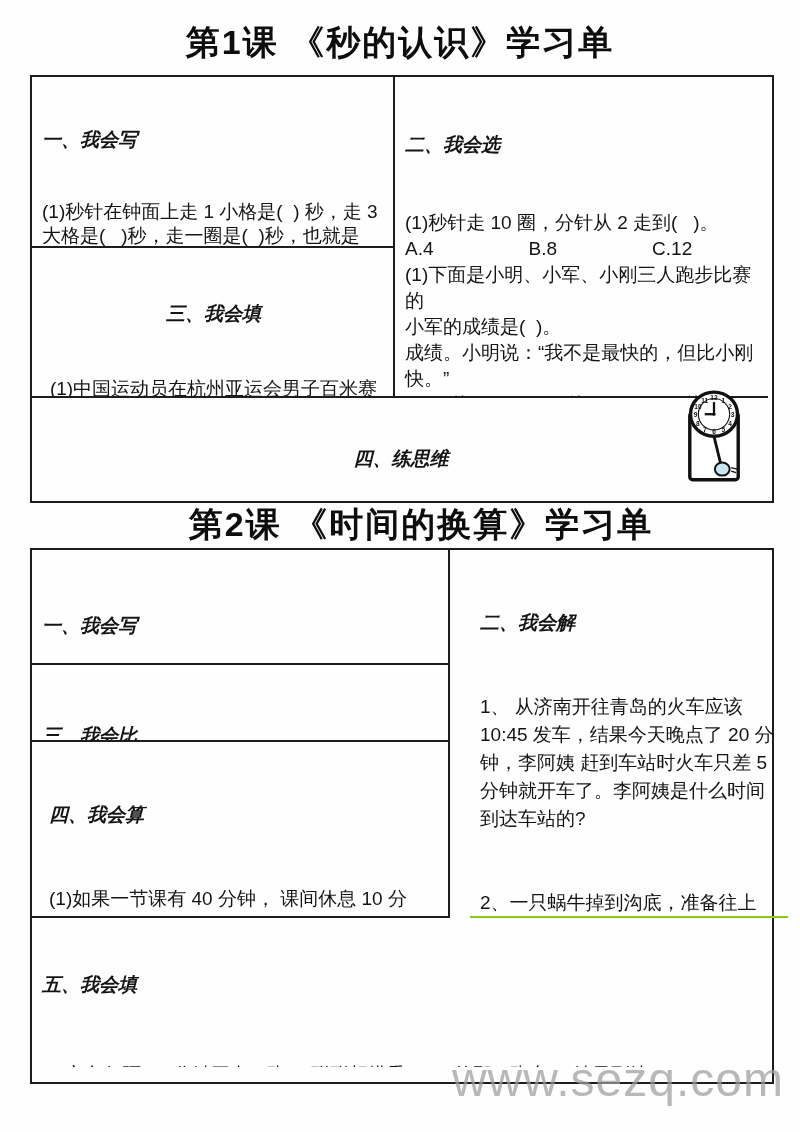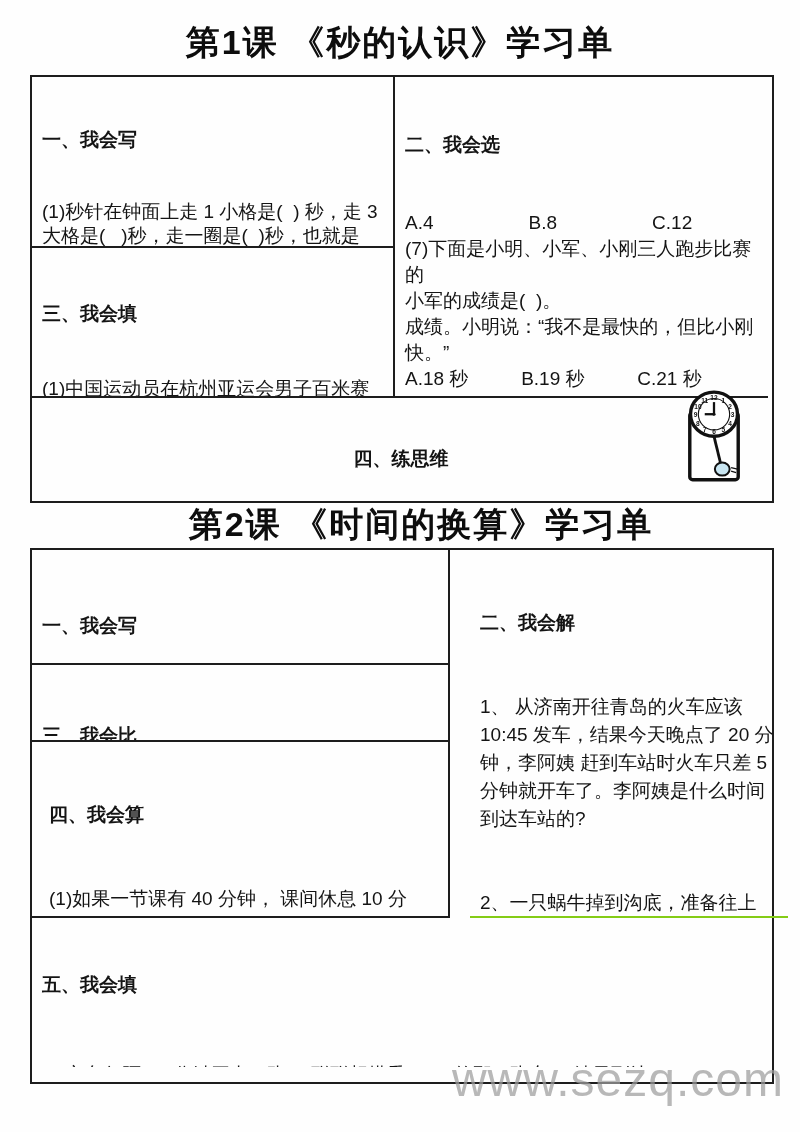--- a/index.html
+++ b/index.html
@@ -14,26 +14,26 @@
   }
   .title-1{top:20px;}
   .title-2{top:502px;padding-left:21px;}
   .sheet{position:absolute;border:2px solid #1d1d1d;background:transparent;}
   .sheet-1{left:30px;top:75px;width:740px;height:424px;}
   .sheet-2{left:30px;top:548px;width:740px;height:532px;}
   .cell{
     position:absolute;box-sizing:border-box;padding:3px 8px 0 10px;
     font-size:19px;line-height:26px;white-space:pre-wrap;overflow:hidden;
   }
-  .heading{font-weight:700;font-size:19px;}
+  .heading{font-weight:700;font-size:19px;font-style:italic;}
   .line{min-height:1em;}
   .line:empty::before{content:"\00a0";}
   
   .c-l1-write{left:0;top:0;width:363px;height:171px;border-right:2px solid #1d1d1d;border-bottom:2px solid #1d1d1d;line-height:24px;}
-  .c-l1-fill{left:0;top:171px;width:363px;height:150px;border-right:2px solid #1d1d1d;border-bottom:2px solid #1d1d1d;line-height:25px;}
+  .c-l1-fill{left:0;top:171px;width:363px;height:150px;border-right:2px solid #1d1d1d;border-bottom:2px solid #1d1d1d;line-height:25px;text-align:center;}
   .c-l1-choose{left:363px;top:0;width:373px;height:321px;border-bottom:2px solid #1d1d1d;line-height:26px;}
   .c-l1-think{left:0;top:311px;width:736px;height:99px;line-height:27px;text-align:center;}
   
   .c-l2-write{left:0;top:0;width:418px;height:115px;border-right:2px solid #1d1d1d;border-bottom:2px solid #1d1d1d;line-height:29px;font-size:20px;}
   .c-l2-compare{left:0;top:115px;width:418px;height:77px;border-right:2px solid #1d1d1d;border-bottom:2px solid #1d1d1d;line-height:27px;}
   .c-l2-calc{left:0;top:192px;width:418px;height:176px;border-right:2px solid #1d1d1d;border-bottom:2px solid #1d1d1d;line-height:28px;padding-left:17px;}
   .c-l2-solve{left:438px;top:0;width:318px;height:368px;border-bottom:2px solid #84cc16;line-height:28px;}
   .c-l2-fill{left:0;top:357px;width:736px;height:160px;line-height:30px;}
   .clock-illustration{
     position:absolute;right:14px;top:2px;width:80px;height:94px;
@@ -55,21 +55,21 @@
     <div class="cell c-l1-write">
       <div class="heading">一、我会写</div>
       <div class="lines"><div class="line">(1)秒针在钟面上走 1 小格是(  ) 秒，走 3</div><div class="line">大格是(   )秒，走一圈是(  )秒，也就是</div></div>
     </div>
     <div class="cell c-l1-fill">
       <div class="heading">三、我会填</div>
       <div class="lines"><div class="line">(1)中国运动员在杭州亚运会男子百米赛跑</div></div>
     </div>
     <div class="cell c-l1-choose">
       <div class="heading">二、我会选</div>
-      <div class="lines"><div class="line">A.4                  B.8                  C.12</div><div class="line">(7)下面是小明、小军、小刚三人跑步比赛 的</div><div class="line">小军的成绩是(  )。</div><div class="line">成绩。小明说：“我不是最快的，但比小刚快。”</div><div class="line">A.18 秒          B.19 秒          C.21 秒</div></div>
+      <div class="lines"><div class="line">(1)秒针走 10 圈，分针从 2 走到(   )。</div><div class="line">A.4                  B.8                  C.12</div><div class="line">(1)下面是小明、小军、小刚三人跑步比赛 的</div><div class="line">小军的成绩是(  )。</div><div class="line">成绩。小明说：“我不是最快的，但比小刚快。”</div><div class="line">A.18 秒          B.19 秒          C.21 秒</div></div>
     </div>
     <div class="cell c-l1-think">
       <div class="heading">四、练思维</div>
       
       <svg class="clock-illustration" viewBox="0 0 56 66" xmlns="http://www.w3.org/2000/svg">
         <rect x="11" y="16" width="34" height="47" rx="2" fill="#ffffff" stroke="#111111" stroke-width="2.4"></rect>
         <ellipse cx="28" cy="17" rx="16.5" ry="15.5" fill="#ffffff" stroke="#111111" stroke-width="2.4"></ellipse>
         <circle cx="28" cy="17" r="11" fill="#ffffff" stroke="#111111" stroke-width="0.8"></circle>
         <g font-family="Liberation Sans, DejaVu Sans, sans-serif" font-size="4.6" font-weight="700" fill="#111111" text-anchor="middle">
           <text x="28" y="7.2">12</text>

